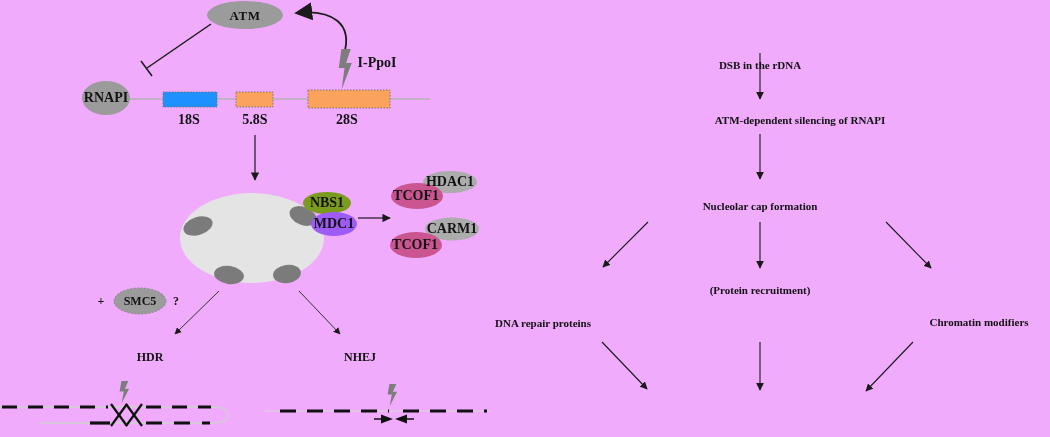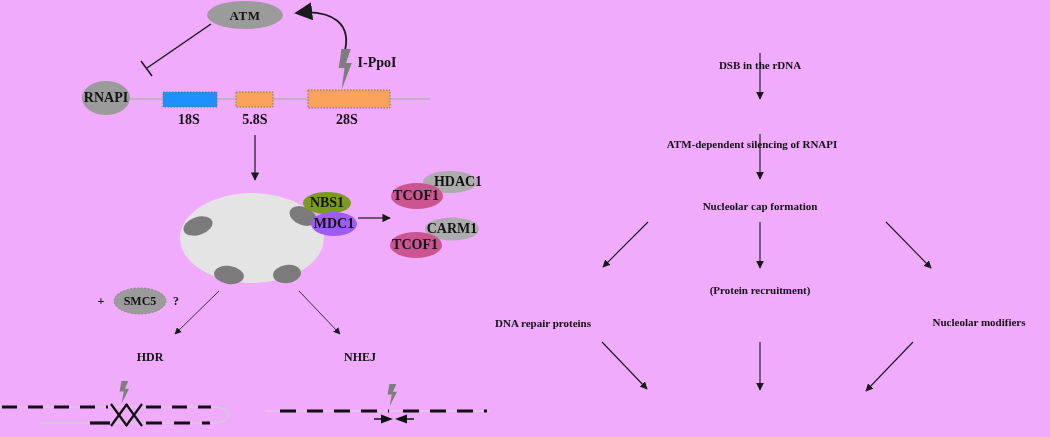--- a/index.html
+++ b/index.html
@@ -105,29 +105,29 @@
 
   <div class="lbl s13" style="left:245px;top:15px;">ATM</div>
   <div class="lbl s115" style="left:106px;top:98px;">RNAPI</div>
   <div class="lbl s115" style="left:377px;top:63px;">I-PpoI</div>
   <div class="lbl s115" style="left:189px;top:120px;">18S</div>
   <div class="lbl s115" style="left:255px;top:120px;">5.8S</div>
   <div class="lbl s115" style="left:347px;top:120px;">28S</div>
   <div class="lbl s115" style="left:327px;top:203px;">NBS1</div>
   <div class="lbl s115" style="left:334px;top:224px;">MDC1</div>
   <div class="lbl s115" style="left:416px;top:196px;">TCOF1</div>
-  <div class="lbl s115" style="left:450px;top:182px;margin-left:8px;">HDAC1</div>
+  <div class="lbl s115" style="left:450px;top:182px;">HDAC1</div>
   <div class="lbl s115" style="left:415px;top:245px;">TCOF1</div>
   <div class="lbl s115" style="left:452px;top:229px;">CARM1</div>
   <div class="lbl s12" style="left:101px;top:301px;">+</div>
   <div class="lbl s12" style="left:140px;top:301px;">SMC5</div>
   <div class="lbl s12" style="left:176px;top:301px;">?</div>
   <div class="lbl s14" style="left:150px;top:357px;">HDR</div>
   <div class="lbl s14" style="left:360px;top:357px;">NHEJ</div>
 
   <div class="lbl s11" style="left:760px;top:37px;margin-top:28px;">DSB in the rDNA</div>
-  <div class="lbl s11" style="left:752px;top:120px;margin-top:24px;">ATM-dependent silencing of RNAPI</div>
+  <div class="lbl s11" style="left:800px;top:120px;">ATM-dependent silencing of RNAPI</div>
   <div class="lbl s11" style="left:760px;top:206px;">Nucleolar cap formation</div>
   <div class="lbl s11" style="left:760px;top:290px;">(Protein recruitment)</div>
   <div class="lbl s11" style="left:543px;top:323px;">DNA repair proteins</div>
-  <div class="lbl s11" style="left:979px;top:322px;">Nucleolar modifiers</div>
+  <div class="lbl s11" style="left:979px;top:322px;">Chromatin modifiers</div>
 
 </div>
 
 </body></html>

